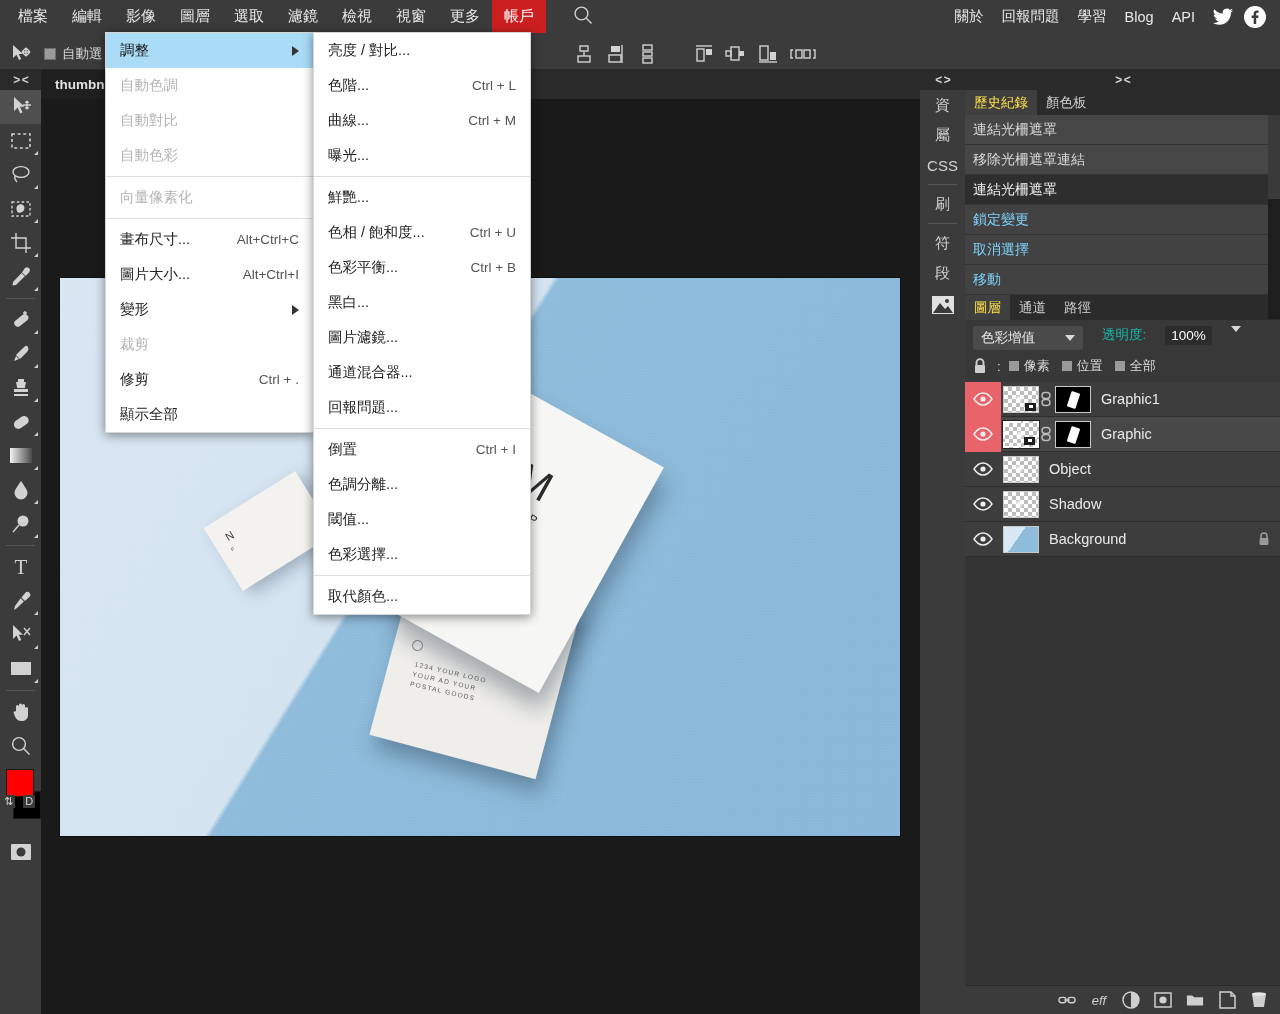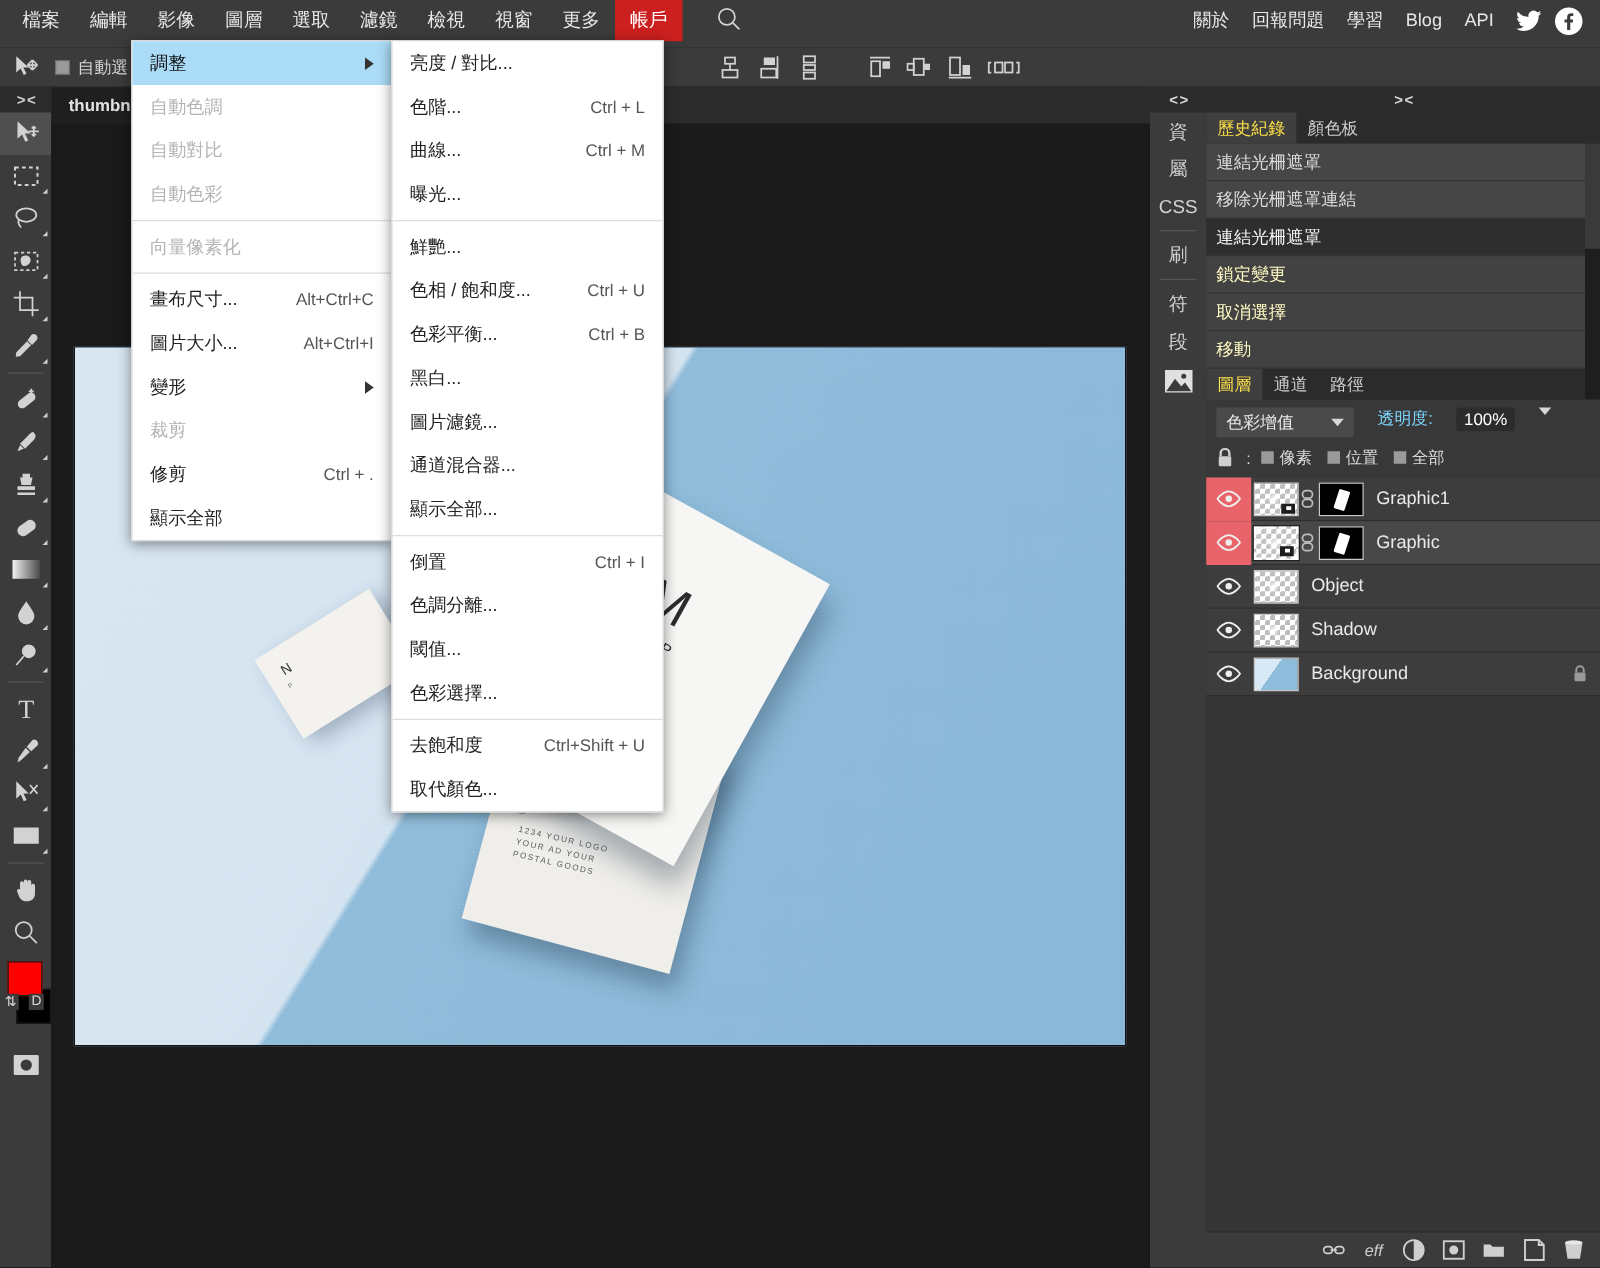--- a/index.html
+++ b/index.html
@@ -183,37 +183,37 @@
   }
   .ptab.active { background: #3f3f3f; color: #fde047; }
 
   .historylist { background: #3a3a3a; position: relative; }
   .hrow {
     height: 30px; display: flex; align-items: center; padding-left: 8px;
     color: #dcdcdc; font-size: 14px; border-bottom: 1px solid #333;
     background: #464646; margin-right: 12px;
   }
   .hrow.current { background: #2e2e2e; color: #f2f2f2; }
-  .hrow.dim { color: #fef9c3; background: #424242; }
+  .hrow.dim { color: #7dd3fc; background: #424242; }
   .hscroll {
     position: absolute; right: 0; top: 84px; width: 12px; height: 120px;
     background: #1e1e1e;
   }
 
   .layerpanel { background: #383838; }
   .blendrow {
     display: flex; align-items: flex-start; gap: 19px; padding: 6px 6px 2px 8px;
   }
   .blendsel {
     background: #4a4a4a; color: #e8e8e8; font-size: 13.5px;
     padding: 3px 8px; width: 110px; display: flex; align-items: center;
     justify-content: space-between; border-radius: 2px; cursor: pointer;
   }
   .caret { width:0;height:0;border-left:5px solid transparent;border-right:5px solid transparent;border-top:6px solid #d8d8d8; }
-  .opacity-label { color: #7dd3fc; font-size: 13.5px; }
+  .opacity-label { color: #14b8a6; font-size: 13.5px; }
   .opacity-val { background: #2c2c2c; color: #ffffff; font-size: 13.5px; padding: 2px 6px; border-radius:2px;}
   .lockrow { display:flex; align-items:center; gap:8px; padding: 5px 8px 7px 8px; }
   .lock-ico { width: 16px; height: 16px; }
   .lockitem { display:flex; align-items:center; gap:5px; color:#dcdcdc; font-size:13px; }
   .lockbox { width: 10px; height: 10px; background:#9a9a9a; }
 
   .layerrow {
     height: 35px; display: flex; align-items: center;
     border-bottom: 1px solid #2e2e2e; background: #3d3d3d; cursor: pointer;
   }
@@ -868,39 +868,35 @@
       <div class="mi">
         <span class="label">黑白...</span>
       </div>
       <div class="mi">
         <span class="label">圖片濾鏡...</span>
       </div>
       <div class="mi">
         <span class="label">通道混合器...</span>
       </div>
       <div class="mi">
-        <span class="label">顯示全部...</span>
+        <span class="label">回報問題...</span>
       </div>
       <div class="msep"></div>
       <div class="mi">
         <span class="label">倒置</span>
         <span class="accel">Ctrl + I</span>
       </div>
       <div class="mi">
         <span class="label">色調分離...</span>
       </div>
       <div class="mi">
         <span class="label">閾值...</span>
       </div>
       <div class="mi">
         <span class="label">色彩選擇...</span>
       </div>
       <div class="msep"></div>
       <div class="mi">
-        <span class="label">去飽和度</span>
-        <span class="accel">Ctrl+Shift + U</span>
-      </div>
-      <div class="mi">
         <span class="label">取代顏色...</span>
       </div>
     </div>
 
 </div>
 
 </body></html>

